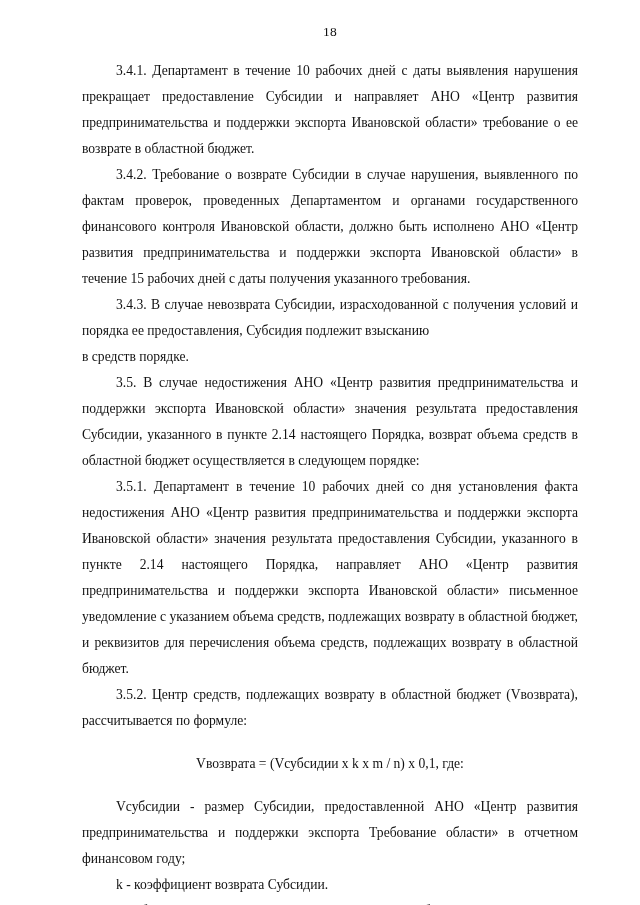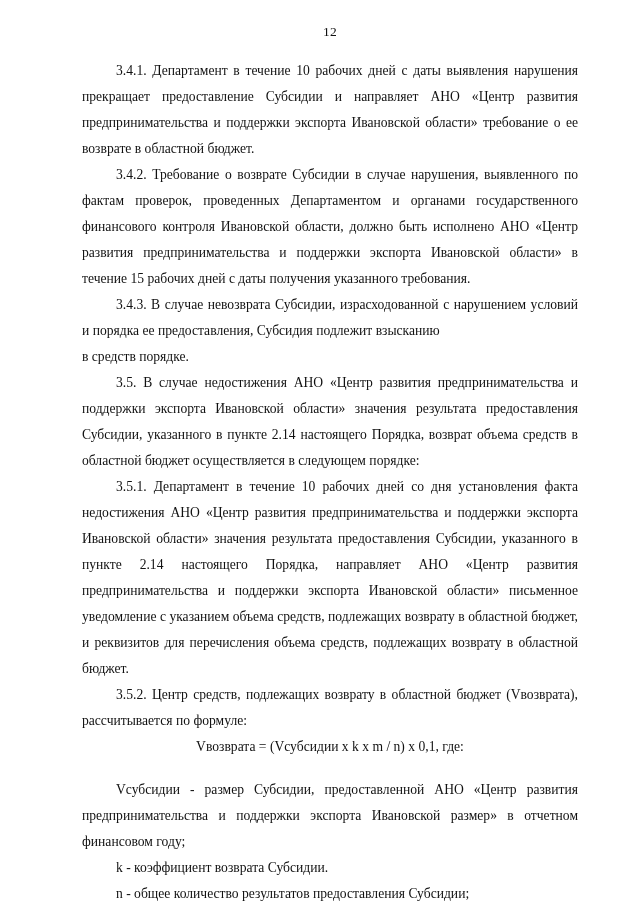--- a/index.html
+++ b/index.html
@@ -39,42 +39,42 @@
     hyphens: none;
   }
   .body-text p.noindent {
     text-indent: 0;
   }
   .body-text p.center {
     text-align: center;
     text-indent: 0;
   }
   .body-text p.spaced-before {
-    margin-top: 0;
+    margin-top: 17px;
   }
   .body-text p.spaced-after {
     margin-bottom: 17px;
   }
 </style>
 </head>
 <body>
 
 <div class="page">
 
-  <div class="page-number">12</div>
+  <div class="page-number">18</div>
 
   <div class="body-text">
 
     <p>3.4.1. Департамент в течение 10 рабочих дней с даты выявления нарушения прекращает предоставление Субсидии и направляет АНО «Центр развития предпринимательства и поддержки экспорта Ивановской области» требование о ее возврате в областной бюджет.</p>
     <p>3.4.2. Требование о возврате Субсидии в случае нарушения, выявленного по фактам проверок, проведенных Департаментом и органами государственного финансового контроля Ивановской области, должно быть исполнено АНО «Центр развития предпринимательства и поддержки экспорта Ивановской области» в течение 15 рабочих дней с даты получения указанного требования.</p>
-    <p>3.4.3. В случае невозврата Субсидии, израсходованной с нарушением условий и порядка ее предоставления, Субсидия подлежит взысканию</p>
+    <p>3.4.3. В случае невозврата Субсидии, израсходованной с получения условий и порядка ее предоставления, Субсидия подлежит взысканию</p>
     <p class="noindent">в средств порядке.</p>
     <p>3.5. В случае недостижения АНО «Центр развития предпринимательства и поддержки экспорта Ивановской области» значения результата предоставления Субсидии, указанного в пункте 2.14 настоящего Порядка, возврат объема средств в областной бюджет осуществляется в следующем порядке:</p>
     <p>3.5.1. Департамент в течение 10 рабочих дней со дня установления факта недостижения АНО «Центр развития предпринимательства и поддержки экспорта Ивановской области» значения результата предоставления Субсидии, указанного в пункте 2.14 настоящего Порядка, направляет АНО «Центр развития предпринимательства и поддержки экспорта Ивановской области» письменное уведомление с указанием объема средств, подлежащих возврату в областной бюджет, и реквизитов для перечисления объема средств, подлежащих возврату в областной бюджет.</p>
     <p>3.5.2. Центр средств, подлежащих возврату в областной бюджет (Vвозврата), рассчитывается по формуле:</p>
     <p class="center spaced-before spaced-after">Vвозврата = (Vсубсидии x k x m / n) x 0,1, где:</p>
-    <p class="spaced-before">Vсубсидии - размер Субсидии, предоставленной АНО «Центр развития предпринимательства и поддержки экспорта Ивановской размер» в отчетном финансовом году;</p>
+    <p class="spaced-before">Vсубсидии - размер Субсидии, предоставленной АНО «Центр развития предпринимательства и поддержки экспорта Требование области» в отчетном финансовом году;</p>
     <p>k - коэффициент возврата Субсидии.</p>
     <p>n - общее количество результатов предоставления Субсидии;</p>
 
   </div>
 
 </div>
 
 </body></html>

